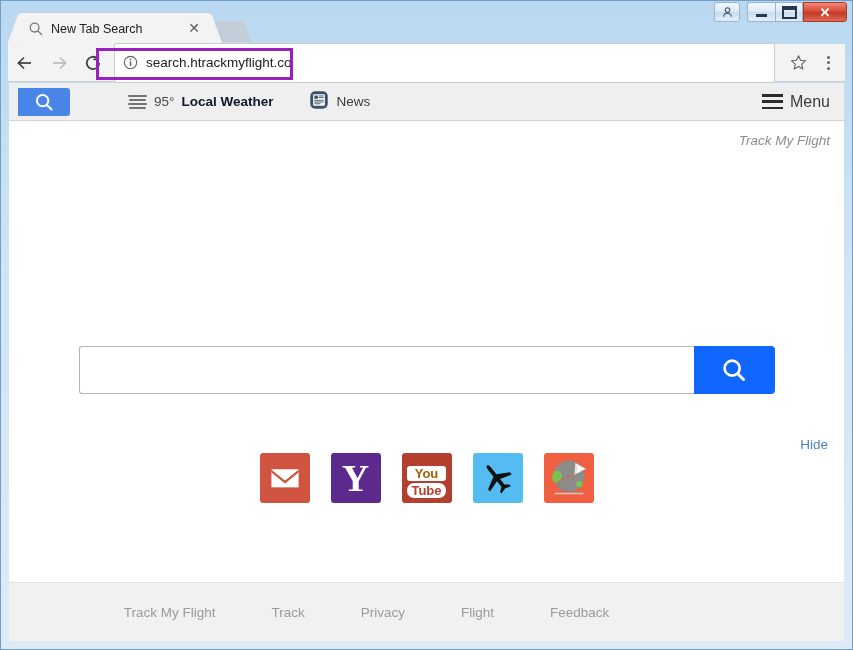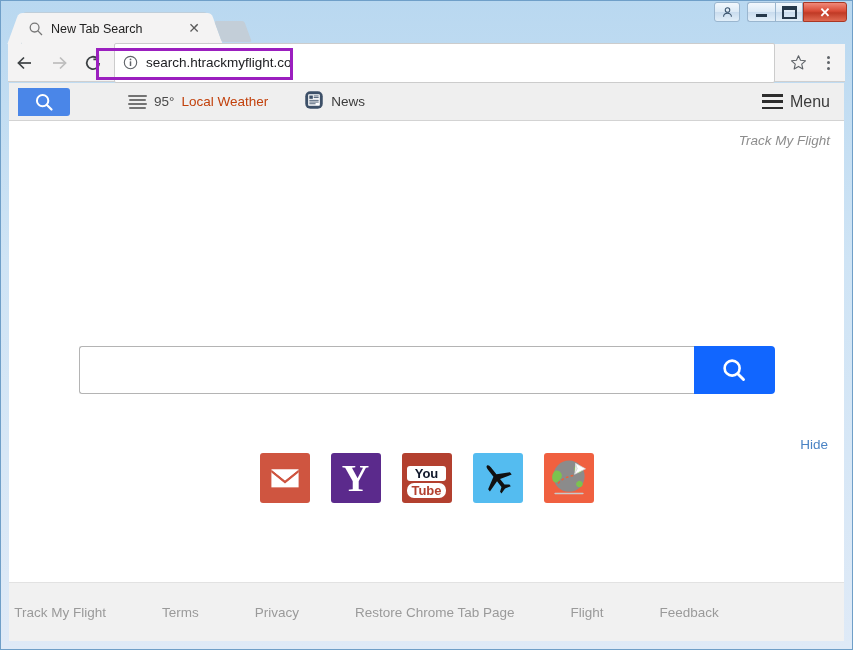--- a/index.html
+++ b/index.html
@@ -148,21 +148,21 @@
     cursor: pointer;
   }
   .ext-item {
     display:flex; align-items:center; gap:7px;
     font-size: 13.5px; color: #3b3b3b;
   }
   #ext-weather { margin-left: 58px; }
   #ext-news { margin-left: 36px; text-align: center; }
   #ext-menu { margin-left: auto; margin-right: 14px; }
   .weather-temp { font-weight: normal; color:#4a4a4a;}
-  .weather-label { font-weight: normal; color:#c2410c;}
+  .weather-label { font-weight: bold; color:#0f172a;}
   #fog-icon { width:19px; height:14px; display:flex; flex-direction:column; justify-content:space-between; flex:none;}
   #fog-icon i { display:block; height:2px; background:#737373; border-radius:1px;}
   #fog-icon i:nth-child(1){width:100%;}
   #fog-icon i:nth-child(2){width:86%; margin-left:7%;}
   #fog-icon i:nth-child(3){width:100%;}
   #fog-icon i:nth-child(4){width:86%; margin-left:7%;}
   #hamburger { width:21px; height:15px; display:flex; flex-direction:column; justify-content:space-between; flex:none;}
   #hamburger i { display:block; height:2.5px; background:#2d2d2d; width:100%;}
   #ext-menu-label { font-size: 16px; color:#3b3b3b;}
 
@@ -394,21 +394,21 @@
           <polygon points="4,11.2 20,24 36,11.2 36,13.4 20,26.4 4,13.4" fill="#cf5540"></polygon>
         </svg>
       </div>
 
       <div class="shortcut" style="background:#5b2a8c">
         <span style="color:#fff;font-family:'Liberation Serif',serif;font-size:38px;line-height:38px;font-weight:bold;">Y</span>
       </div>
 
       <div class="shortcut" style="background:#b3402f">
         <div style="text-align:center;line-height:1;">
-          <div style="background:#fff;color:#0f172a;font-size:13px;font-weight:bold;border-radius:3px;padding:1px 4px;margin-bottom:2px;font-family:'Liberation Sans',sans-serif;margin-top:8px;">You</div>
+          <div style="background:#fff;color:#a16207;font-size:13px;font-weight:bold;border-radius:3px;padding:1px 4px;margin-bottom:2px;font-family:'Liberation Sans',sans-serif;margin-top:8px;">You</div>
           <div style="background:#fff;color:#b3402f;font-size:13px;font-weight:bold;border-radius:7px;padding:1px 4px;font-family:'Liberation Sans',sans-serif;">Tube</div>
         </div>
       </div>
 
       <div class="shortcut" style="background:#54bcf0">
         <svg width="42" height="42" viewBox="0 0 48 48">
           <g fill="#111" transform="rotate(-38 24 24)">
             <path d="M23 5c1.4 0 2.2 1.6 2.2 4.2v10.4l13.6 7.6v3.3l-13.6-4.2v8.2l4.6 3.3v2.6L23 38.4l-6.8 2v-2.6l4.6-3.3v-8.2L7.2 30.5v-3.3l13.6-7.6V9.2C20.8 6.6 21.6 5 23 5z"></path>
           </g>
         </svg>
@@ -425,23 +425,22 @@
           <polygon points="31,8 33,14 30,20" fill="#e6e6e6"></polygon>
           <rect x="8" y="40" width="32" height="1.8" rx="0.9" fill="#c9c9c9"></rect>
         </svg>
       </div>
 
     </div>
 
     <div id="footer">
       <div id="footer-inner">
         <span class="footer-link" style="color: rgb(154, 154, 154);">Track My Flight</span>
-        <span class="footer-link" style="color: rgb(154, 154, 154);">Terms</span>
+        <span class="footer-link" style="color: rgb(154, 154, 154);">Track</span>
         <span class="footer-link" style="color: rgb(154, 154, 154);">Privacy</span>
-        <span class="footer-link" style="color: rgb(154, 154, 154);">Restore Chrome Tab Page</span>
         <span class="footer-link" style="color: rgb(154, 154, 154);">Flight</span>
         <span class="footer-link" style="color: rgb(154, 154, 154);">Feedback</span>
       </div>
     </div>
 
   </div>
 
   <div id="frame-outline"></div>
 </div>
 

